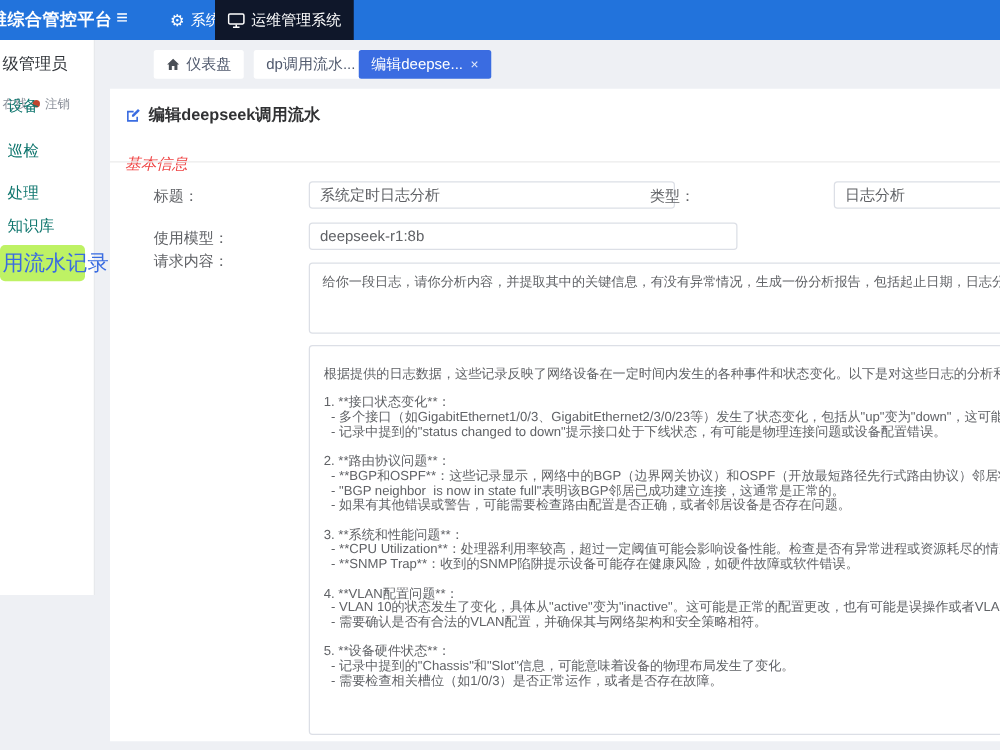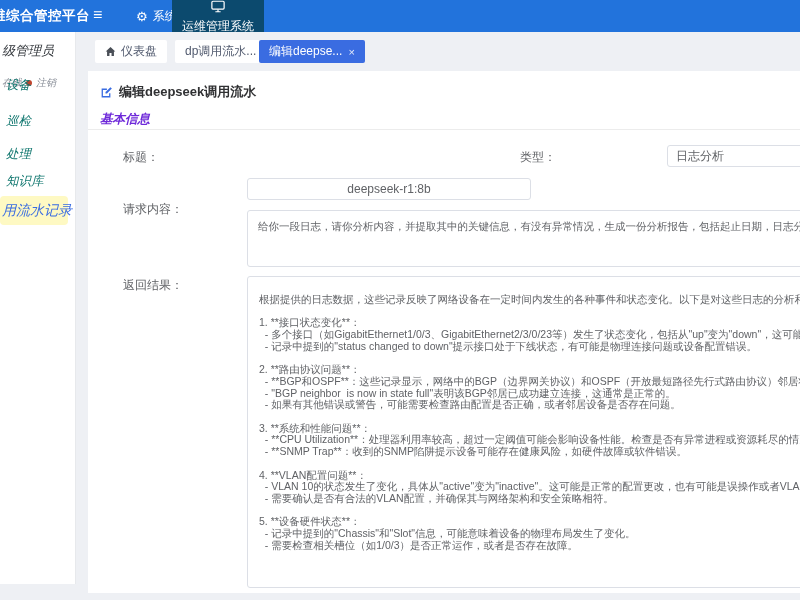--- a/index.html
+++ b/index.html
@@ -8,66 +8,66 @@
             font-family:"Liberation Sans","DejaVu Sans",sans-serif; }
 
   
   .topbar { position:absolute; left:0; top:0; width:800px; height:32px; background:#2273dc; color:#fff; z-index:5; }
   .tb-title { position:absolute; left:-8px; top:0; line-height:32px; font-size:13.5px; font-weight:bold;
               letter-spacing:.5px; white-space:nowrap; }
   .tb-menu { position:absolute; left:93px; top:0; line-height:30px; font-size:16px; cursor:pointer; }
   .tb-item { position:absolute; top:0; height:32px; display:flex; align-items:center; gap:5px;
              padding:0 10px; font-size:12px; cursor:pointer; white-space:nowrap; }
   .tb-item.sys { left:126px; }
-  .tb-item.ops { left:172px; background:#0c4a6e;flex-direction:column; }
+  .tb-item.ops { left:172px; background:#0f172a; }
   .tb-gear { font-size:13px; line-height:1; }
 
   
-  .sidebar { position:absolute; left:0; top:32px; width:76px; height:552px; background:#fff;
-             border-right:1px solid #e7e9ec; z-index:4;font-style:italic; }
+  .sidebar { position:absolute; left:0; top:32px; width:76px; height:444px; background:#fff;
+             border-right:1px solid #e7e9ec; z-index:4; }
   .sb-user { position:absolute; top:10px; left:2px; font-size:13px; color:#2f3338; white-space:nowrap; }
   .sb-status { position:absolute; top:30px; left:2px; font-size:10px; color:#8a8f99; display:flex;
                align-items:center; gap:4px; white-space:nowrap;margin-top:14px; }
   .sb-dot { width:6px; height:6px; border-radius:50%; background:#c0452e; display:inline-block; }
   .sb-item { position:absolute; left:6px; font-size:12.5px; color:#0f766e; white-space:nowrap; cursor:pointer; }
   .sb-i0 { top:45px; } .sb-i1 { top:81px; } .sb-i2 { top:114px; } .sb-i3 { top:141px; }
-  .sb-active { position:absolute; left:0; top:164px; width:68px; height:29px; background:#fef9c3;
-               border-radius:4px; color:#3a6ce1; font-size:14px; line-height:29px; padding-left:2px;
+  .sb-active { position:absolute; left:0; top:164px; width:68px; height:29px; background:#bef264;
+               border-radius:4px; color:#3a6ce1; font-size:17px; line-height:29px; padding-left:2px;
                white-space:nowrap; cursor:pointer; }
 
   
   .tab { position:absolute; top:40px; height:23px; border-radius:2px; background:#fff; color:#515a6e;
          font-size:12px; display:flex; align-items:center; gap:5px; padding:0 10px; white-space:nowrap;
-         cursor:pointer; }
+         cursor:pointer;margin-left:28px; }
   .tab.t0 { left:95px; }
   .tab.t1 { left:175px; }
   .tab.t2 { left:259px; background:#3a6ce1; color:#fff; }
   .tab .x { font-size:11px; opacity:.85; margin-left:1px; cursor:pointer; }
 
   
   .card { position:absolute; left:88px; top:71px; width:712px; height:522px; background:#fff; }
   .card-title { position:absolute; top:12px; left:12px; display:flex; align-items:center; gap:6px;
                 font-size:13px; font-weight:bold; color:#303133; }
-  .section { position:absolute; top:40px; left:12px; font-size:12.5px; color:#6d28d9;
-             font-style:italic; font-weight:bold; }
+  .section { position:absolute; top:52px; left:12px; font-size:12.5px; color:#ef4444;
+             font-style:italic; font-weight:normal; }
   .section-rule { position:absolute; top:58px; left:0; width:712px; border-top:1px solid #ececec; }
 
   .f-label { position:absolute; width:120px; text-align:left; font-size:12px; color:#606266; white-space:nowrap; }
   .lab-title { left:35px; top:78px; }
   .lab-type  { left:432px; top:78px; width:120px; }
   .lab-model { left:35px; top:111px; }
   .lab-req   { left:35px; top:130px; }
   .lab-res   { left:35px; top:206px; }
 
   .f-input { position:absolute; height:22px; border:1px solid #dcdfe6; border-radius:3px; background:#fff;
              font-size:12px; color:#606266; padding:0 8px; outline:none;
              font-family:"Liberation Sans","DejaVu Sans",sans-serif; }
   .in-title { left:159px; top:74px; width:293px; }
   .in-type  { left:579px; top:74px; width:228px; }
-  .in-model { left:159px; top:107px; width:284px;text-align:center; }
+  .in-model { left:159px; top:107px; width:343px; }
 
   .ta { position:absolute; left:159px; border:1px solid #dcdfe6; border-radius:3px; background:#fff;
         color:#606266; white-space:pre; overflow:hidden; }
   .ta-req { top:139px; width:700px; height:57px; font-size:10.5px; line-height:13px; padding:9px 10px; }
   .ta-res { top:205px; width:700px; height:312px; font-size:10.5px; line-height:11.7px; padding:17px 11px 0; }
 
   svg { display:block; }
 </style>
 </head>
 <body>
@@ -130,30 +130,31 @@
           <path d="M2 3.2h6.5v1.6H3.6v7.6h7.6V9h1.6v5H2z" fill="#3a6ce1"></path>
           <path d="M6.8 7.4 12.8 1.4l1.8 1.8-6 6H6.8z" fill="#3a6ce1"></path>
         </svg>
       </span>
       <span>编辑deepseek调用流水</span>
     </div>
     <div class="section">基本信息</div>
     <div class="section-rule"></div>
 
     <label class="f-label lab-title">标题：</label>
+    <input class="f-input in-title" readonly="" value="系统定时日志分析" style="">
 
     <label class="f-label lab-type">类型：</label>
     <input class="f-input in-type" readonly="" value="日志分析" style="">
 
+    <label class="f-label lab-model">使用模型：</label>
     <input class="f-input in-model" readonly="" value="deepseek-r1:8b" style="">
 
     <label class="f-label lab-req">请求内容：</label>
     <div class="ta ta-req">给你一段日志，请你分析内容，并提取其中的关键信息，有没有异常情况，生成一份分析报告，包括起止日期，日志分析内容，流量分析，日志总结。</div>
 
-    <label class="f-label lab-res">返回结果：</label>
     <div class="ta ta-res">根据提供的日志数据，这些记录反映了网络设备在一定时间内发生的各种事件和状态变化。以下是对这些日志的分析和总结：
 
 1. **接口状态变化**：
   - 多个接口（如GigabitEthernet1/0/3、GigabitEthernet2/3/0/23等）发生了状态变化，包括从"up"变为"down"，这可能表明网络连接中断或设备故障。
   - 记录中提到的"status changed to down"提示接口处于下线状态，有可能是物理连接问题或设备配置错误。
 
 2. **路由协议问题**：
   - **BGP和OSPF**：这些记录显示，网络中的BGP（边界网关协议）和OSPF（开放最短路径先行式路由协议）邻居状态发生了变化。
   - "BGP neighbor  is now in state full"表明该BGP邻居已成功建立连接，这通常是正常的。
   - 如果有其他错误或警告，可能需要检查路由配置是否正确，或者邻居设备是否存在问题。

